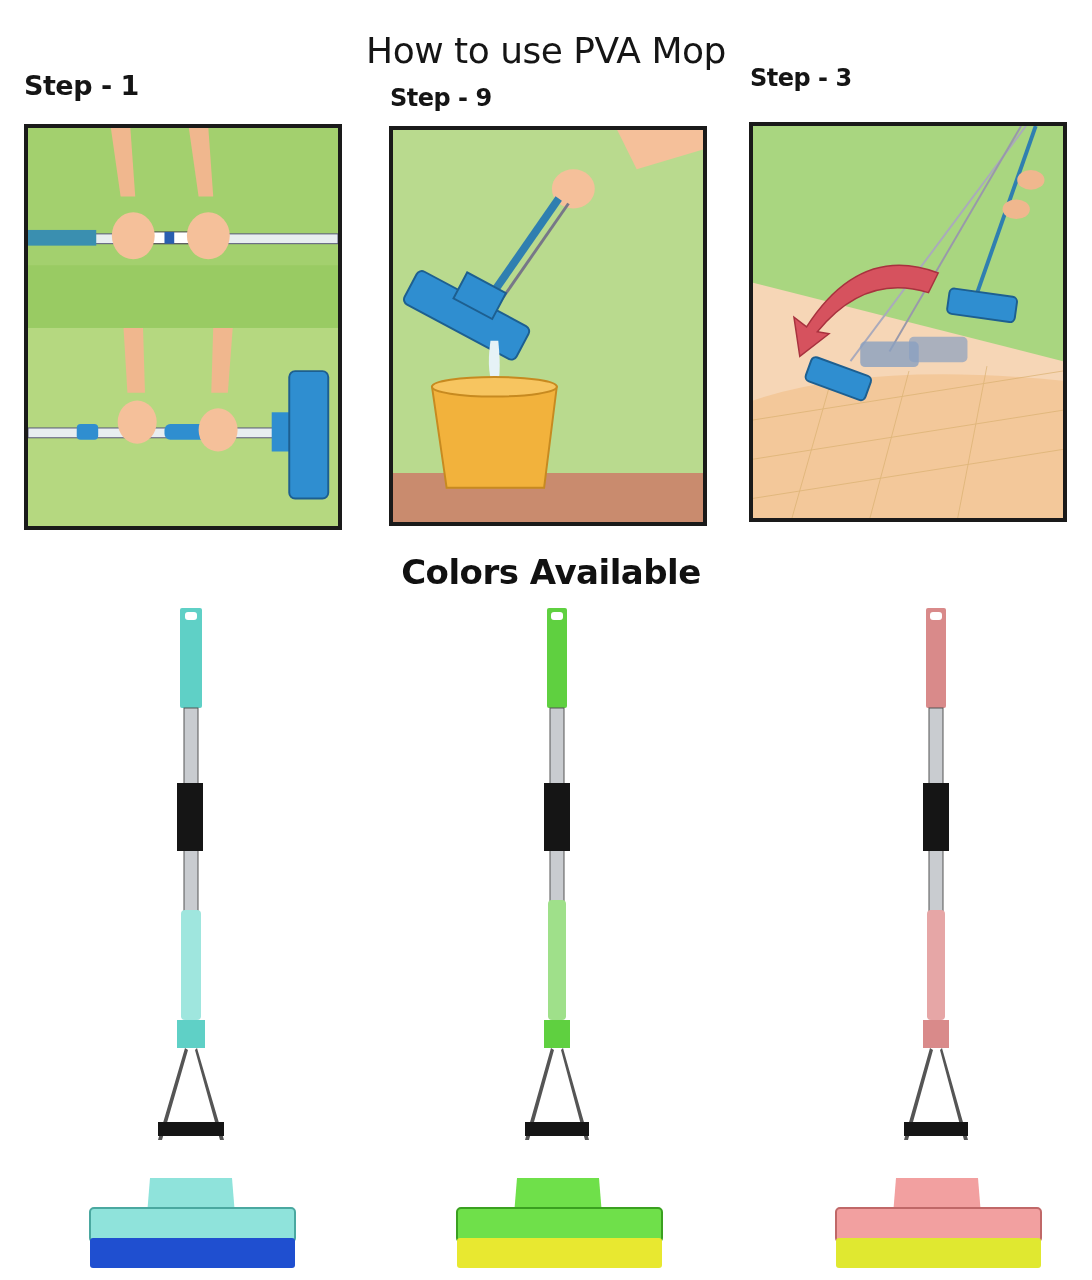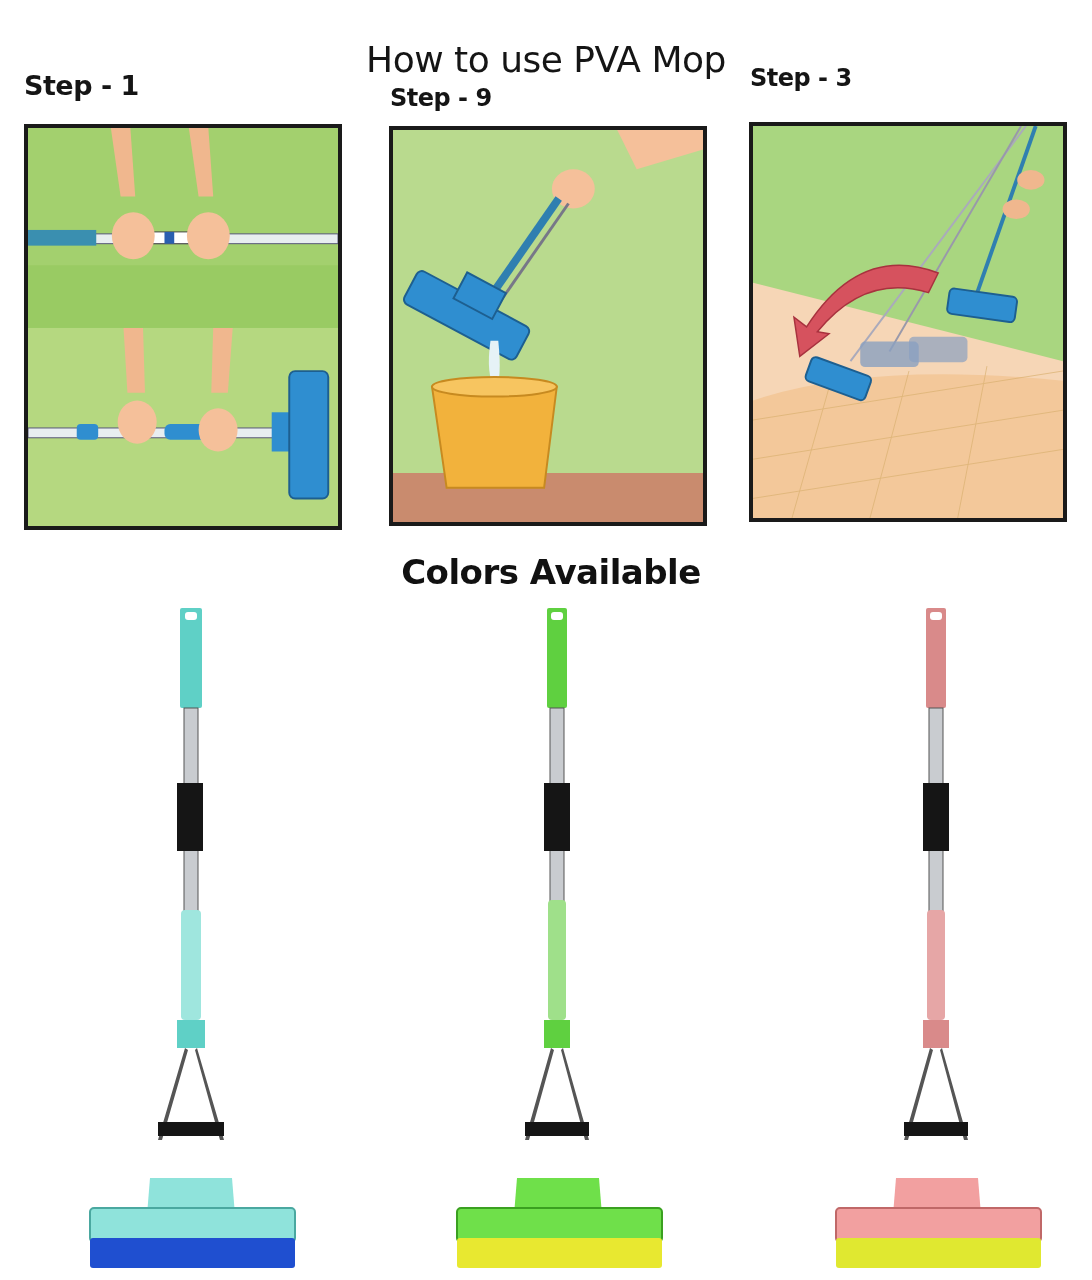--- a/index.html
+++ b/index.html
@@ -1,17 +1,17 @@
 <!DOCTYPE html>
 <html><head>
 <meta charset="utf-8">
 <style>
   html,body{margin:0;padding:0;background:#fff;}
   body{width:1092px;height:1280px;position:relative;overflow:hidden;font-family:"DejaVu Sans",sans-serif;color:#111;}
-  .title{position:absolute;left:0;right:0;top:30px;text-align:center;font-size:36px;letter-spacing:-0.5px;color:#151515;margin-top:9px;}
+  .title{position:absolute;left:0;right:0;top:30px;text-align:center;font-size:36px;letter-spacing:-0.5px;color:#151515;}
   .step-label{position:absolute;font-size:27px;font-weight:bold;color:#151515;letter-spacing:-0.5px;}
   .panel{position:absolute;border:4px solid #1a1a1a;overflow:hidden;box-sizing:border-box;}
   .panel svg{position:absolute;left:0;top:0;width:100%;height:100%;}
   .colors-title{position:absolute;left:0;right:0;top:552px;text-align:center;font-size:34px;font-weight:bold;letter-spacing:-0.5px;color:#111;padding-left:10px;}
   .mop{position:absolute;top:600px;height:680px;}
   .mop svg{width:100%;height:100%;}
 </style>
 </head>
 <body>
 

